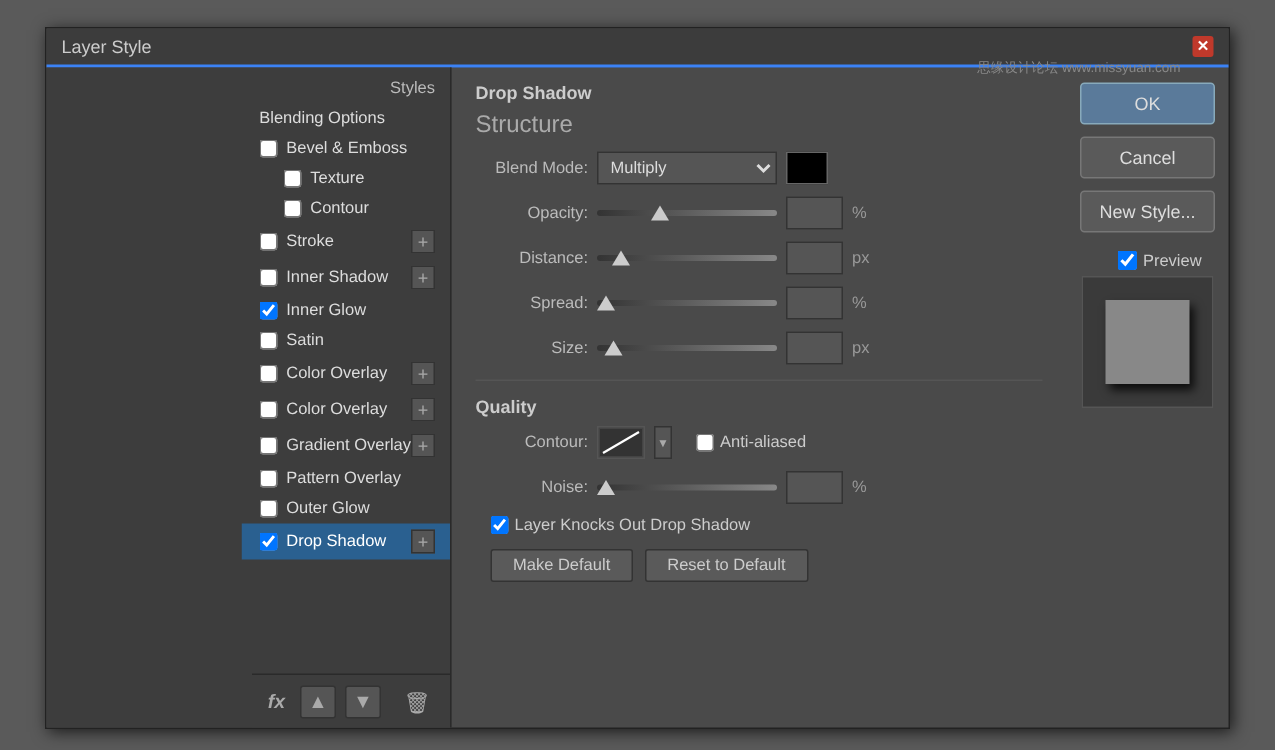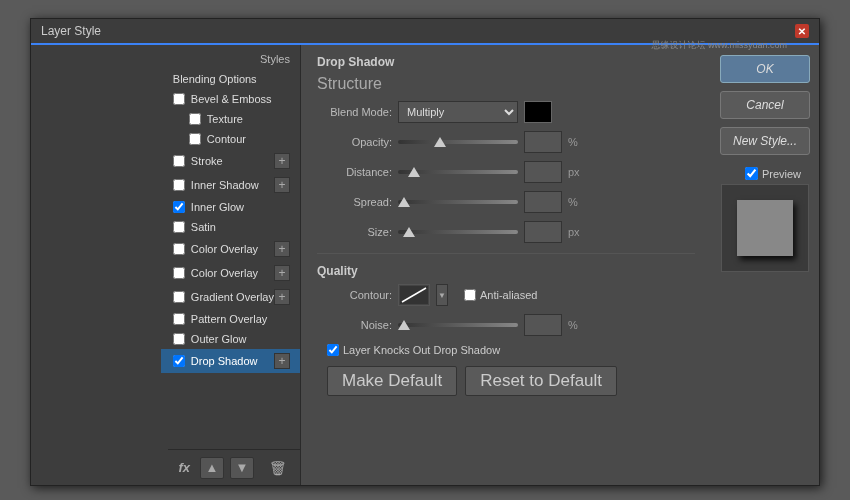--- a/index.html
+++ b/index.html
@@ -312,21 +312,21 @@
       display: flex;
       gap: 8px;
       padding-left: 10px;
       margin-top: 4px;
     }
     .action-btn {
       padding: 4px 14px;
       background: #5a5a5a;
       border: 1px solid #333;
       color: #ccc;
-      font-size: 17px;
+      font-size: 11px;
       cursor: pointer;
       border-radius: 2px;
     }
 
     
     .right-panel {
       width: 108px;
       display: flex;
       flex-direction: column;
       padding: 10px 8px;
@@ -338,21 +338,20 @@
       height: 28px;
       background: #5a5a5a;
       border: 1px solid #777;
       color: #ddd;
       font-size: 12px;
       cursor: pointer;
       border-radius: 3px;
       display: flex;
       align-items: center;
       justify-content: center;
-      font-style: italic;
     }
     .right-btn.ok-btn {
       background: #5a7a9a;
       border: 1px solid #8ab;
     }
     .preview-section {
       margin-top: 4px;
       display: flex;
       flex-direction: column;
       align-items: center;

